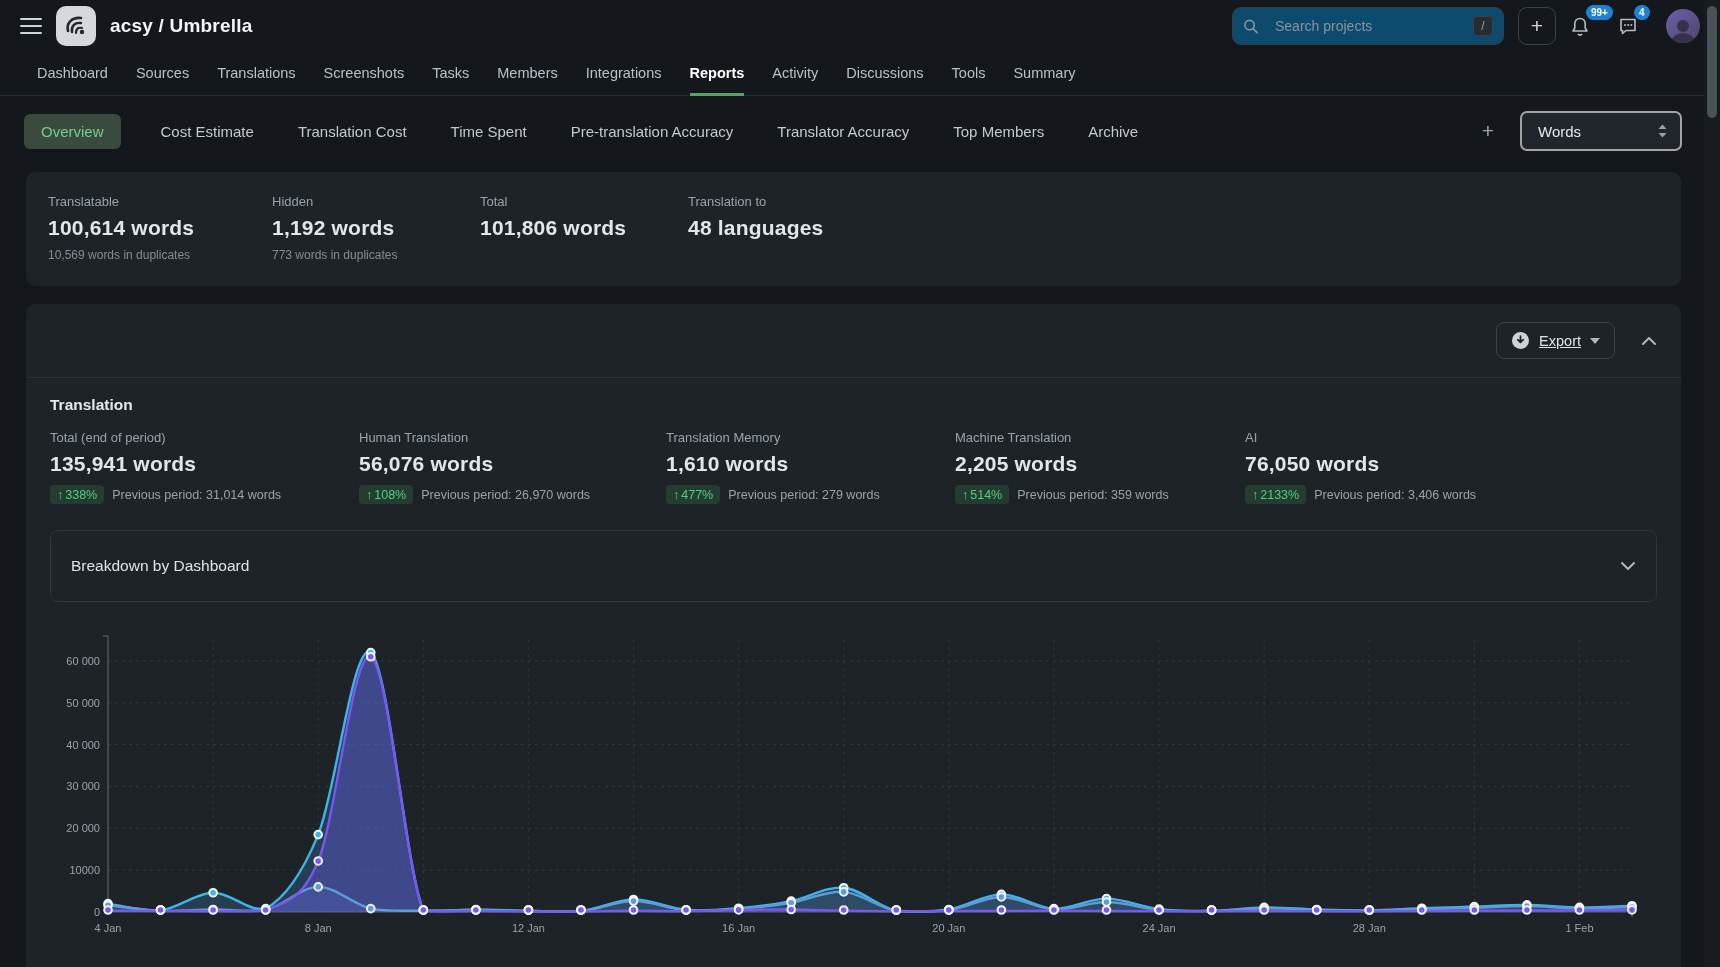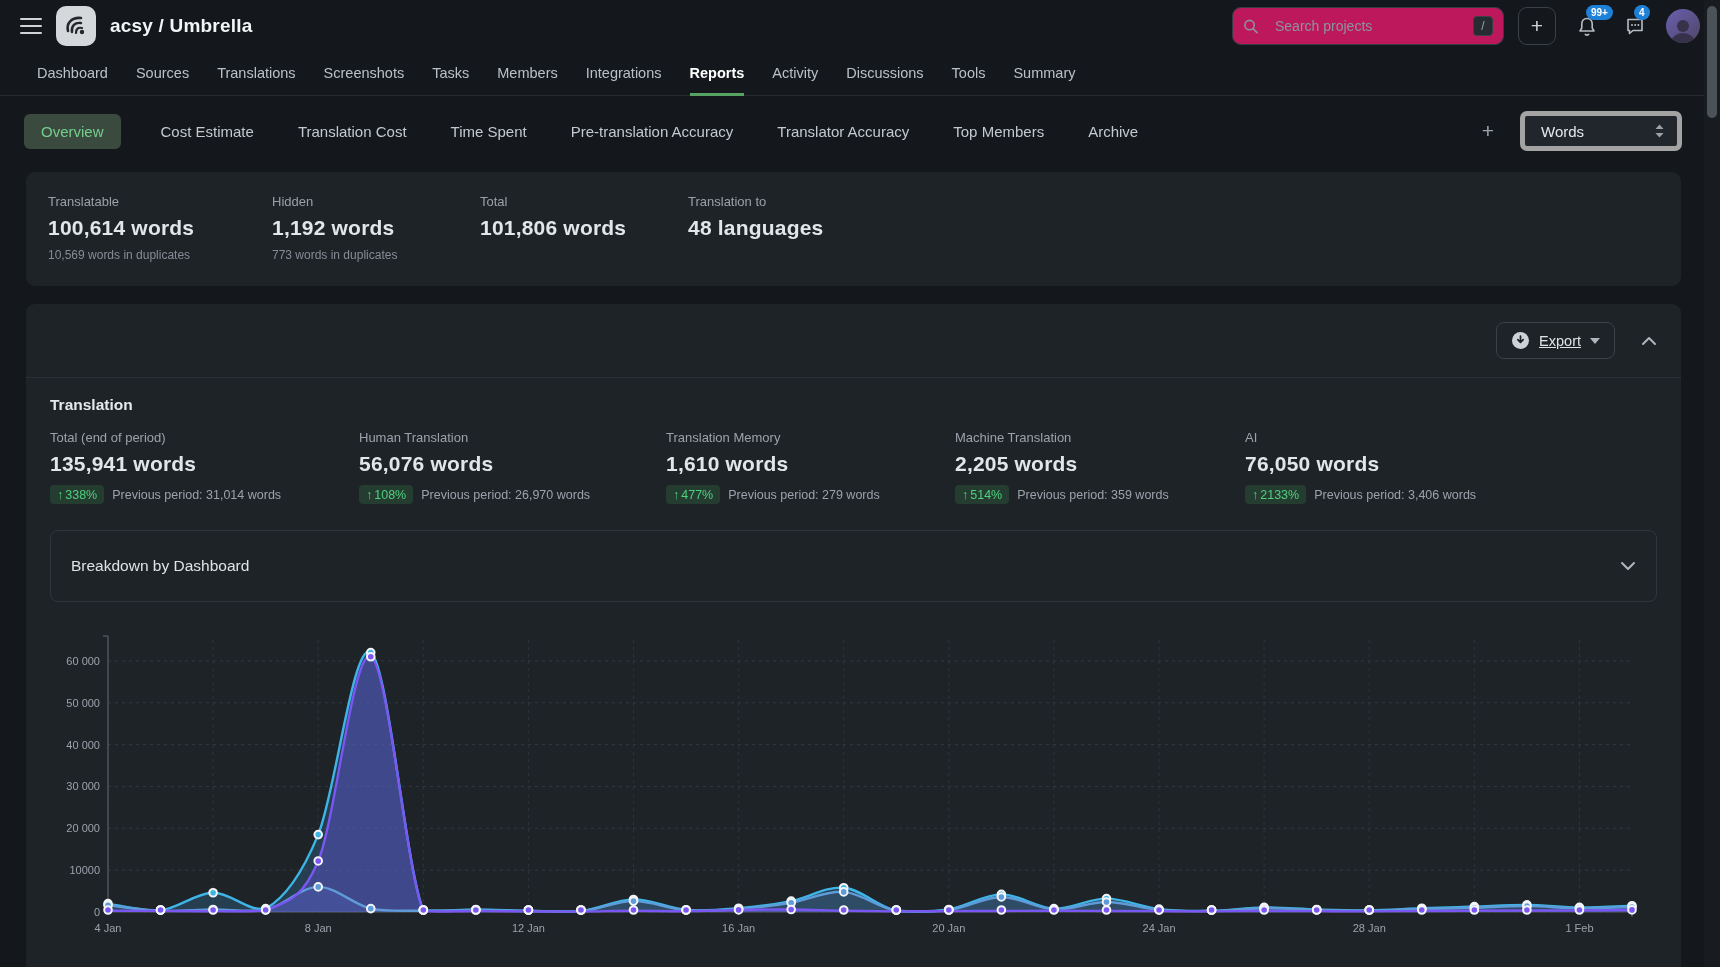--- a/index.html
+++ b/index.html
@@ -9,47 +9,47 @@
     font-family:"Liberation Sans","DejaVu Sans",sans-serif;
     position:relative;
   }
   
   .topbar { height:52px; display:flex; align-items:center; padding:0 20px; gap:14px; }
   .hamburger { width:22px; height:16px; display:flex; flex-direction:column; justify-content:space-between; cursor:pointer; }
   .hamburger span { height:2px; background:#cfd4d8; border-radius:1px; }
   .logo { width:40px; height:40px; border-radius:10px; background:#d5d8db; display:flex; align-items:center; justify-content:center; }
   .app-title { font-size:19px; font-weight:bold; color:#f2f4f6; letter-spacing:.2px; }
   .topbar-spacer { flex:1; }
-  .searchbox { width:272px; height:38px; background:#be185d; border:1px solid #363d44; border-radius:9px;
+  .searchbox { width:272px; height:38px; background:#0c4a6e; border:1px solid #363d44; border-radius:9px;
     display:flex; align-items:center; gap:17px; padding:0 10px; }
   .searchbox input { flex:1; background:transparent; border:none; outline:none; color:#dfe3e6; font-size:14px;
     font-family:"Liberation Sans",sans-serif; }
   .searchbox input::placeholder { color:#8b949c; }
   .kbd { min-width:20px; height:20px; border:1px solid #3a4148; background:#262c32; border-radius:4px;
     color:#9aa3ab; font-size:12px; display:flex; align-items:center; justify-content:center; padding:0 5px; }
   .iconbtn { width:38px; height:38px; border:1px solid #3a4148; border-radius:9px; background:transparent;
     color:#cfd4d8; font-size:21px; display:flex; align-items:center; justify-content:center; cursor:pointer; }
-  .tool { position:relative; width:34px; height:34px; display:flex; align-items:center; justify-content:center; cursor:pointer; }
+  .tool { position:relative; width:34px; height:34px; display:flex; align-items:center; cursor:pointer; }
   .badge { position:absolute; top:-4px; left:16px; background:#1f80d8; color:#fff; font-size:10px; font-weight:bold;
     border-radius:9px; padding:1.5px 5px; line-height:1.2; }
   .avatar { width:34px; height:34px; border-radius:50%; background:linear-gradient(135deg,#6b5fae,#4e4668);
     overflow:hidden; display:flex; align-items:flex-end; justify-content:center; cursor:pointer; }
   
   .mainnav { display:flex; gap:28px; padding:0 24px 0 37px; height:44px; align-items:center;
     border-bottom:1px solid #262b30; }
   .mainnav .nav-item { color:#b9c1c8; font-size:14.5px; cursor:pointer; height:44px; display:flex; align-items:center;
     border-bottom:3px solid transparent; margin-bottom:-1px; }
   .mainnav .nav-item.active { color:#ffffff; font-weight:bold; border-bottom-color:#57a163; }
   
   .subnav { display:flex; align-items:center; gap:36px; margin:14px 38px 0 24px; height:42px; }
   .subnav .sub-item { color:#c3c9cf; font-size:15px; cursor:pointer; padding:9px 4px; border-radius:6px; white-space:nowrap; }
   .subnav .sub-item.active { background:#3b4a3f; color:#74ce8c; padding:9px 17px; }
   .subnav-right { margin-left:auto; display:flex; align-items:center; gap:26px; }
   .plus-mini { color:#9aa3ab; font-size:21px; cursor:pointer; }
-  .select { width:162px; height:40px; background:#21262c; border:5px solid #a3a3a3; border-radius:7px;
+  .select { width:162px; height:40px; background:#21262c; border:2px solid #a3a3a3; border-radius:7px;
     display:flex; align-items:center; justify-content:space-between; padding:0 12px 0 16px; cursor:pointer; }
   .select .sel-label { font-size:15px; color:#e4e8eb; }
   
   .panel { background:#1e2328; border-radius:9px; margin:0 39px 0 26px; }
   .cards-panel { margin-top:20px; padding:22px 22px 24px; display:grid; grid-template-columns:224px 208px 208px 1fr; }
   .card .card-label { font-size:13px; color:#98a1a9; margin-bottom:7px; }
   .card .card-value { font-size:21px; font-weight:600; color:#e2e6e9; letter-spacing:.2px; }
   .card .card-note { font-size:12px; color:#848d95; margin-top:8px; }
   .activity-panel { margin-top:18px; height:700px; overflow:hidden; }
   .activity-head { display:flex; align-items:center; padding:18px 24px; border-bottom:1px solid #2a3036; }

